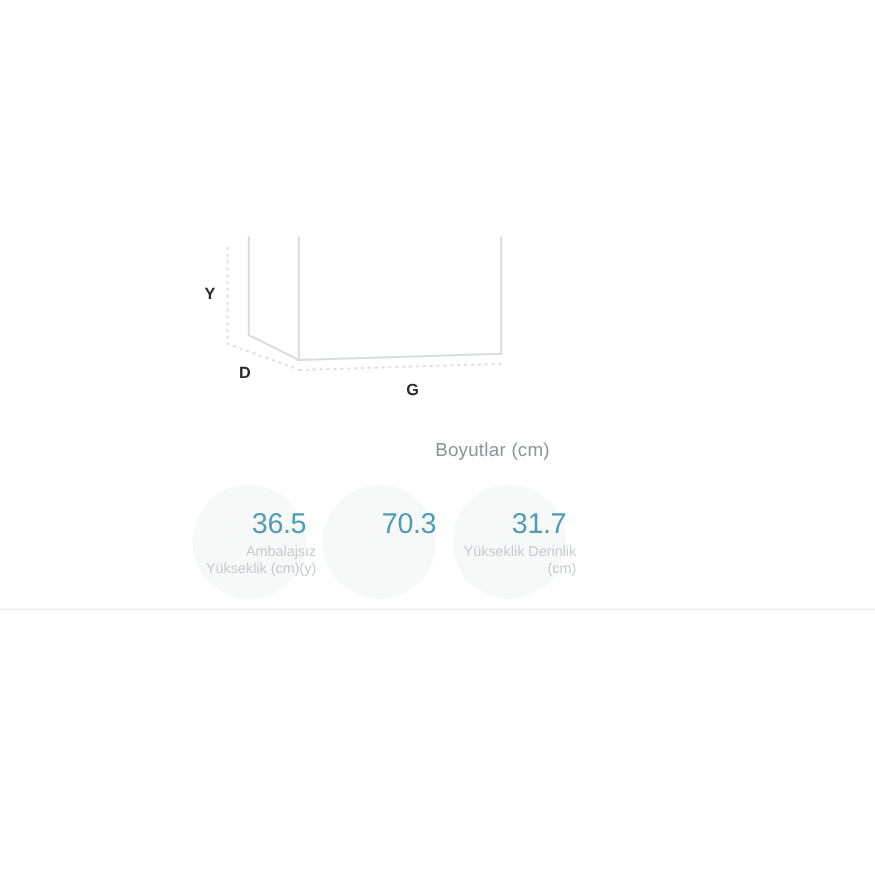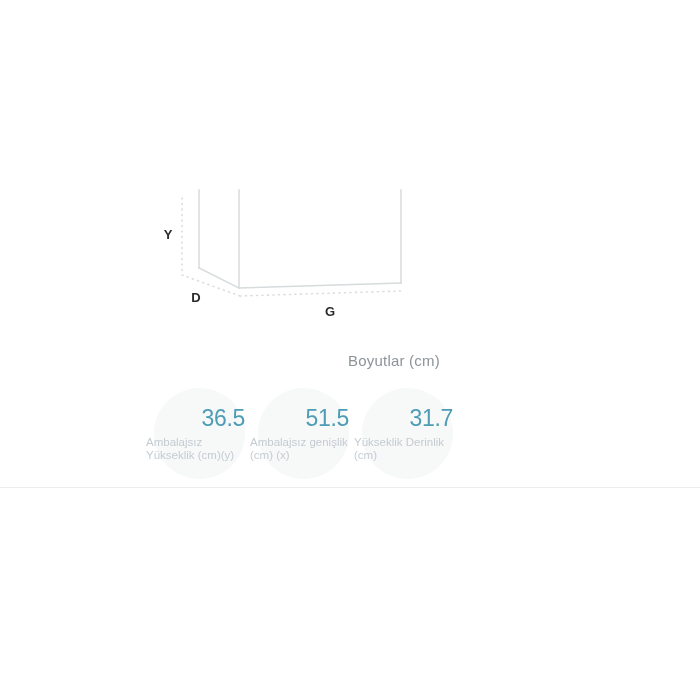--- a/index.html
+++ b/index.html
@@ -94,21 +94,21 @@
     font-size: 23px;
     font-weight: 400;
     color: #4e9cb5;
     letter-spacing: -0.3px;
   }
   .metric-label {
     position: absolute;
     left: -8px;
     top: 48px;
     width: 107px;
-    text-align: left;
+    text-align: right;
     font-size: 11.5px;
     line-height: 13px;
     color: #c4ccd2;
   }
 
   
   #divider {
     position: absolute;
     left: 0;
     top: 487px;
@@ -151,22 +151,21 @@
 
   <div id="metrics">
     <div id="metrics-inner">
 
       <div class="metric">
         <div class="metric-value">36.5</div>
         <div class="metric-label">Ambalajsız Yükseklik (cm)(y)</div>
       </div>
 
       <div class="metric">
-        <div class="metric-value">51.5</div>
-        <div class="metric-label">Ambalajsız genişlik (cm) (x)</div>
+        <div class="metric-value">70.3</div>
       </div>
 
       <div class="metric">
         <div class="metric-value">31.7</div>
         <div class="metric-label">Yükseklik Derinlik (cm)</div>
       </div>
 
     </div>
   </div>
 

